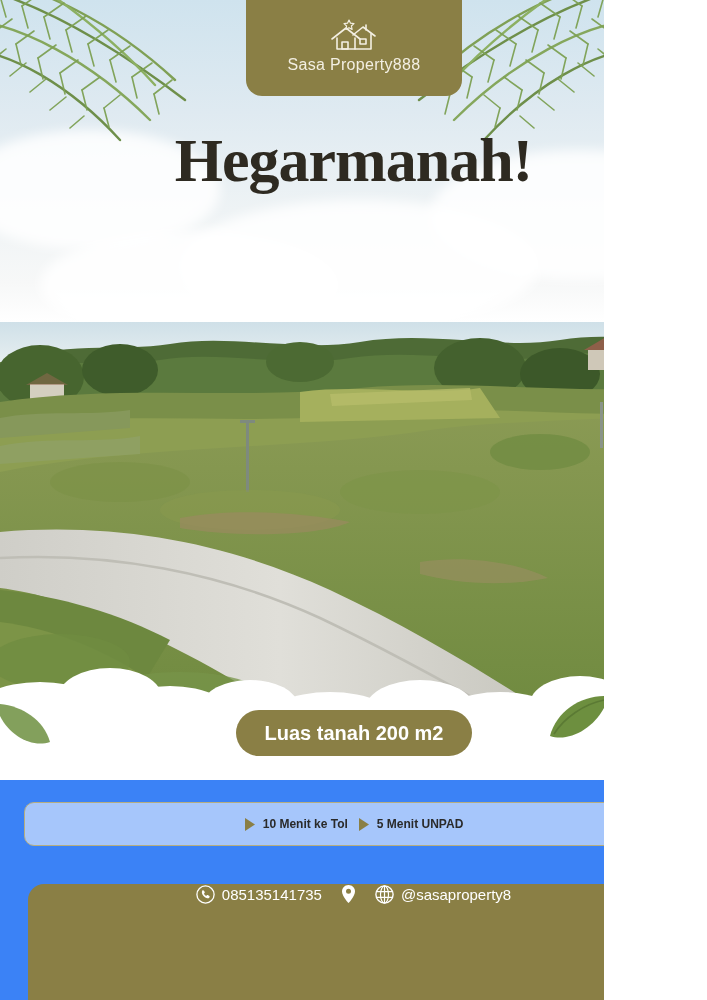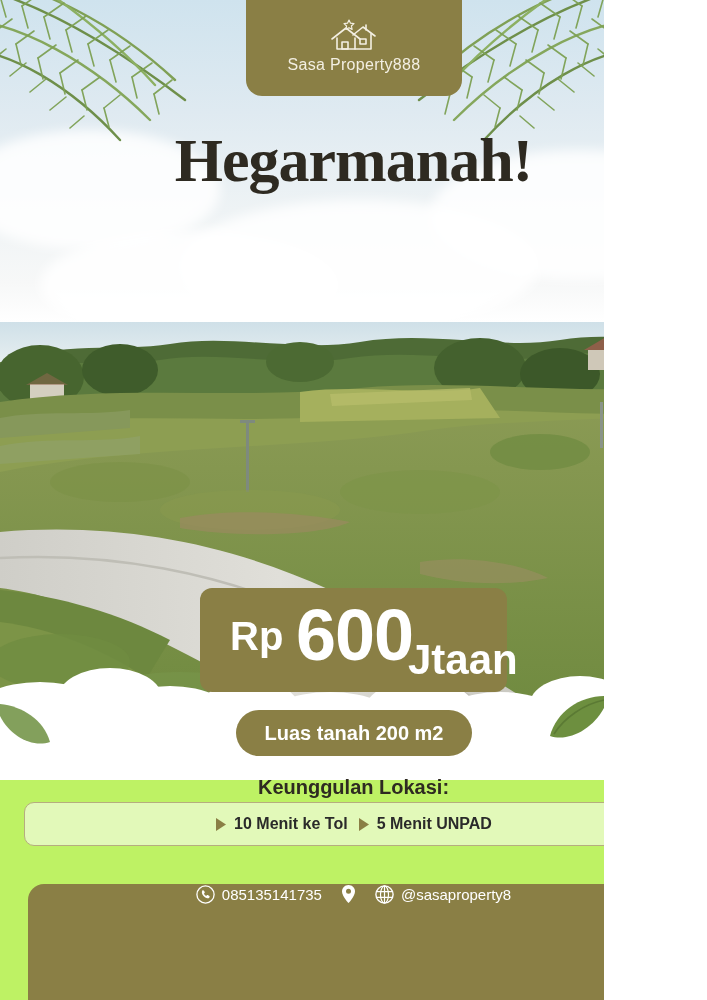--- a/index.html
+++ b/index.html
@@ -7,21 +7,21 @@
     width:707px; height:1000px;
     font-family:"Liberation Sans", sans-serif;
     background:#ffffff;
     overflow:hidden;
     position:relative;
   }
   .poster {
     position:relative;
     width:604px; height:1000px;
     overflow:hidden;
-    background:#bef264;
+    background:#3b82f6;
   }
 
   
   .sky {
     position:absolute; left:0; top:0; width:707px; height:322px;
     background:linear-gradient(180deg,#cfe3ee 0%, #dfeaf1 35%, #eef3f5 65%, #f7f8f8 88%, #ffffff 100%);
   }
   .cloud-blob {
     position:absolute;
     background:rgba(255,255,255,0.85);
@@ -139,21 +139,21 @@
     width:659px; height:44px;
     border:1.5px solid #b6ad7f;
     border-radius:10px;
     z-index:8;
     display:flex; align-items:center; justify-content:center;
     gap:10px;
     background:rgba(255,255,255,0.55);
   }
   .feature-item {
     display:flex; align-items:center; gap:6px;
-    font-size:16px; color:#2a2a2a; font-weight:bold;
+    font-size:12px; color:#2a2a2a; font-weight:bold;
     font-family:"Liberation Sans", sans-serif;
     white-space:nowrap;
   }
   .chev {
     width:13px; height:15px; flex-shrink:0;
   }
 
   
   .footer {
     position:absolute; left:28px; top:884px;
@@ -318,27 +318,20 @@
       <ellipse cx="120" cy="160" rx="70" ry="20" fill="#7b9146" opacity="0.6"></ellipse>
 
       <path d="M180 196 C230 186 300 190 350 200 C320 214 240 216 180 206 Z" fill="#9a8a5f" opacity="0.7"></path>
       <path d="M420 240 C470 232 520 242 548 256 C500 266 450 260 420 252 Z" fill="#9b8d63" opacity="0.6"></path>
 
       <path d="M0 96 C40 88 90 94 130 88 L130 106 L0 116 Z" fill="#86985b"></path>
       <path d="M0 124 C50 114 100 122 140 114 L140 132 L0 142 Z" fill="#8fa062"></path>
     </svg>
   </div>
 
-  <div class="price-badge">
-    <div class="price-inner">
-      <span class="price-rp">Rp</span>
-      <span class="price-num">600</span>
-      <span class="price-jt">Jtaan</span>
-    </div>
-  </div>
 
   <div class="cloud-band">
     <svg width="707" height="130" viewBox="0 0 707 130">
       <g fill="#ffffff">
         <ellipse cx="40" cy="66" rx="70" ry="34"></ellipse>
         <ellipse cx="110" cy="48" rx="52" ry="30"></ellipse>
         <ellipse cx="170" cy="70" rx="66" ry="34"></ellipse>
         <ellipse cx="250" cy="56" rx="48" ry="26"></ellipse>
         <ellipse cx="330" cy="74" rx="70" ry="32"></ellipse>
         <ellipse cx="420" cy="58" rx="54" ry="28"></ellipse>
@@ -359,21 +352,20 @@
   <div class="leaf-bl">
     <svg width="60" height="60" viewBox="0 0 60 60">
       <path d="M0 4 C22 6 44 20 50 42 C32 48 10 36 0 16 Z" fill="#6d8f3f" opacity="0.85"></path>
     </svg>
   </div>
 
   <div class="luas-pill">
     <span>Luas tanah 200 m2</span>
   </div>
 
-  <div class="features-title">Keunggulan Lokasi:</div>
   <div class="features-box">
     <div class="feature-item">
       <span class="chev">
         <svg width="13" height="15" viewBox="0 0 13 15">
             <path d="M1 1 L11 7.5 L1 14 Z" fill="#8a7f45"></path>
           </svg>
       </span>
       <span>10 Menit ke Tol</span>
     </div>
     <div class="feature-item">

